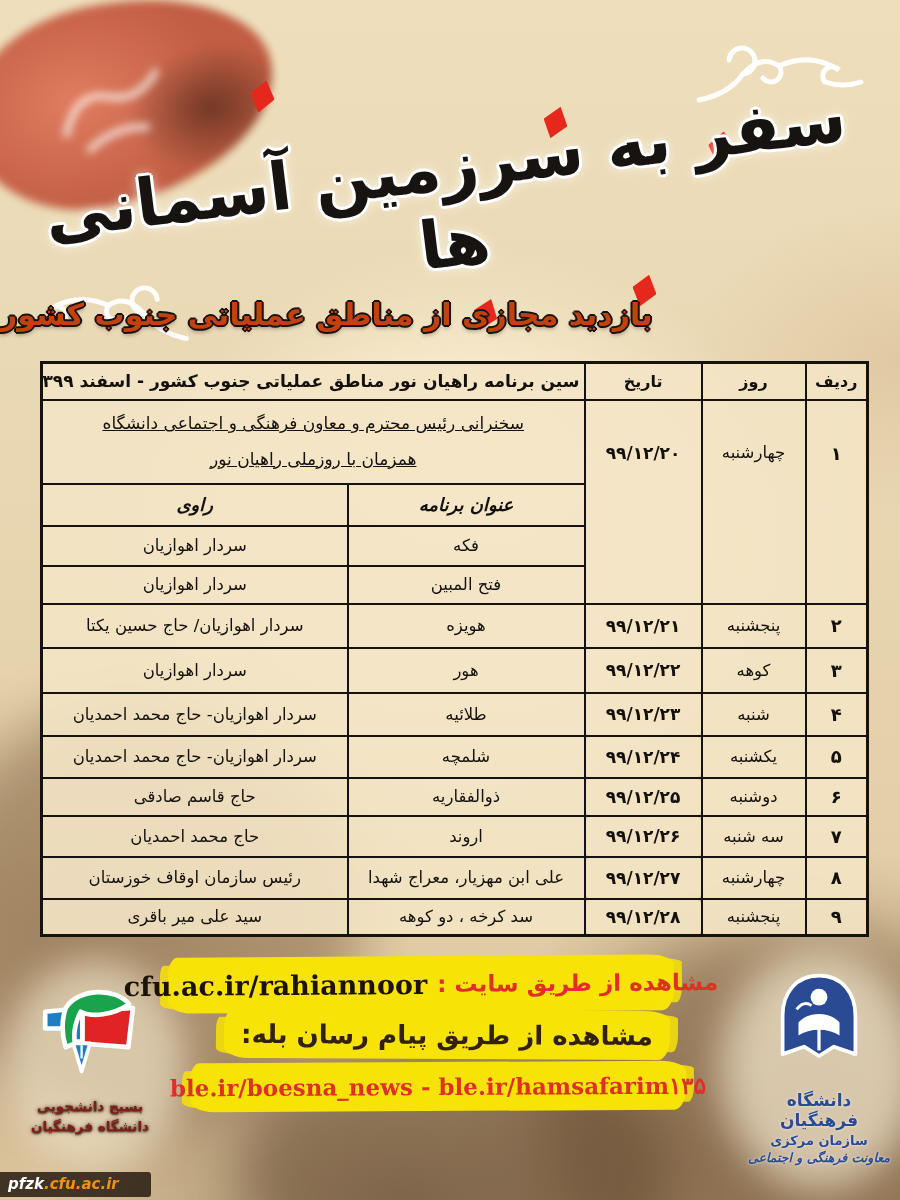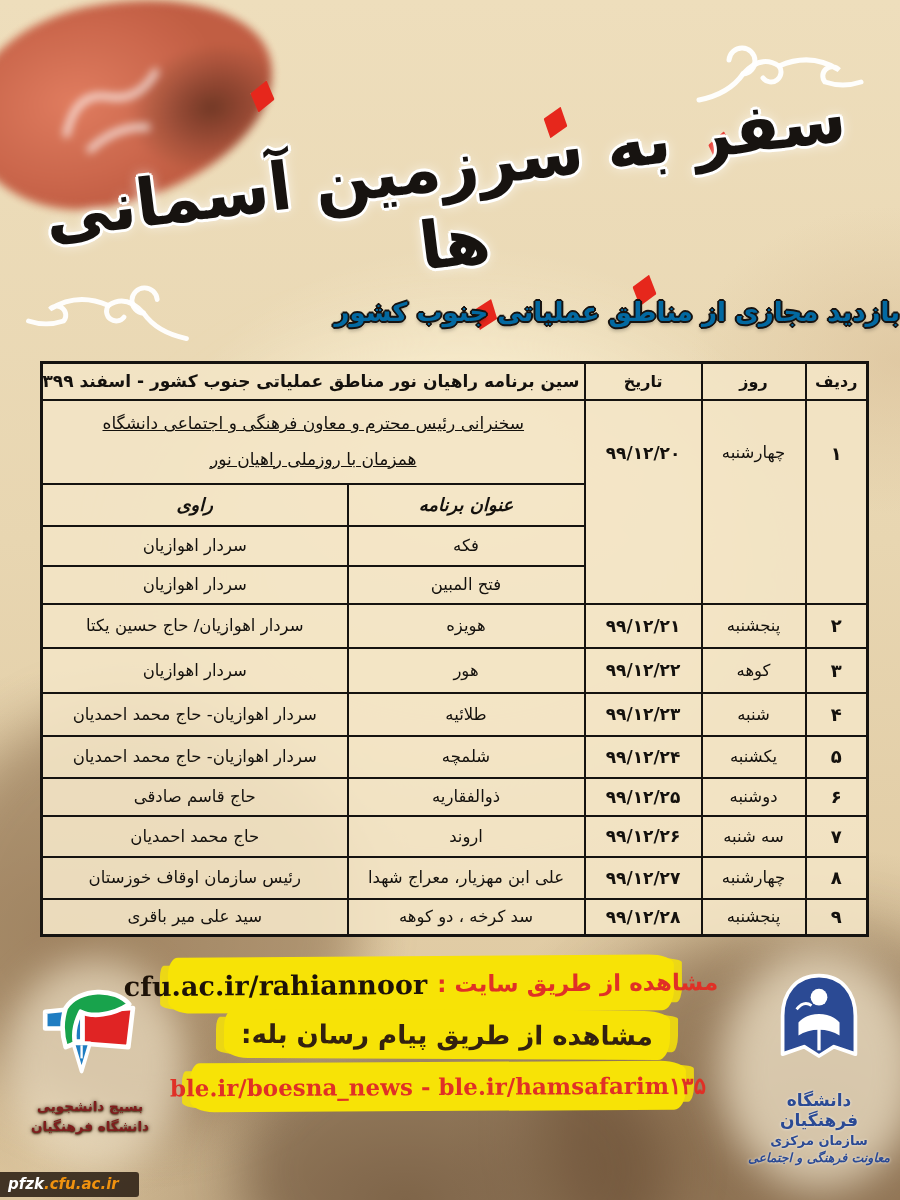--- a/index.html
+++ b/index.html
@@ -43,34 +43,34 @@
                   0 0 14px rgba(255,255,255,.9);}
   .diamond{width:25px;height:33px;background:#e6271c;
       clip-path:polygon(50% 0,100% 50%,50% 100%,0 50%);
       filter:drop-shadow(2px 0 0 #fff) drop-shadow(-2px 0 0 #fff)
              drop-shadow(0 2px 0 #fff) drop-shadow(0 -2px 0 #fff);}
   .d1{left:250px;top:80px;transform:rotate(14deg);}
   .d2{left:543px;top:106px;transform:rotate(18deg);}
   .d3{left:708px;top:131px;transform:rotate(12deg);}
   .d4{left:632px;top:274px;transform:rotate(16deg);}
   .d5{left:473px;top:298px;transform:rotate(20deg);}
-  .subtitle{left:0;top:297px;width:900px;text-align:right;direction:rtl;
-      font-size:26px;font-weight:bold;color:#0369a1;
+  .subtitle{left:0;top:297px;width:900px;text-align:left;direction:rtl;
+      font-size:30px;font-weight:bold;color:#c2410c;
       text-shadow:2px 0 0 #171310,-2px 0 0 #171310,0 2px 0 #171310,0 -2px 0 #171310,
                   1px 1px 0 #171310,-1px -1px 0 #171310,1px -1px 0 #171310,-1px 1px 0 #171310,
                   0 3px 4px rgba(0,0,0,.35);}
   
   table.schedule{position:absolute;left:40px;top:361px;width:826px;direction:rtl;
       border-collapse:collapse;table-layout:fixed;border:3px solid #151310;}
   .schedule th,.schedule td{border:2px solid #151310;background:rgba(243,228,197,.90);
       text-align:center;vertical-align:middle;color:#14110d;padding:1px 4px;overflow:hidden;}
   .schedule th{font-weight:bold;font-size:16px;white-space:nowrap;}
   .schedule td{font-size:16.5px;}
   .schedule .num{font-weight:bold;font-size:18px;}
-  .schedule .date{font-weight:bold;font-size:17px;white-space:nowrap;}
+  .schedule .date{font-weight:bold;font-size:17px;white-space:nowrap;border-radius:8px;}
   .schedule .merged{vertical-align:top;padding-top:42px;}
   .schedule .desc div{line-height:1.6;font-size:17px;text-decoration:underline;}
   .schedule .desc .l2{margin-top:8px;text-align:center;}
   .schedule .sub-th{font-size:18px;font-style:italic;}
   
   .band{background:#f7e306;border-radius:10px 26px 12px 24px/18px 10px 22px 12px;
         display:flex;align-items:center;justify-content:center;gap:10px;
         box-shadow:-14px 2px 0 -6px rgba(247,227,6,.85),14px -2px 0 -6px rgba(247,227,6,.85);
         white-space:nowrap;}
   .band1{left:168px;top:956px;width:506px;height:56px;transform:rotate(-.4deg);}
@@ -86,21 +86,21 @@
   .basij .t{direction:rtl;font-size:13.5px;font-weight:bold;color:#7f1d1d;line-height:1.5;
             text-shadow:0 1px 2px #41290f,0 0 4px rgba(58,36,19,.8);}
   .cfu{left:748px;top:972px;width:142px;text-align:center;}
   .cfu svg{width:96px;height:112px;}
   .cfu .t{direction:rtl;color:#2b4a94;font-weight:bold;
           text-shadow:0 0 3px rgba(255,255,255,.8);}
   .cfu .t1{font-size:17px;margin-top:2px;}
   .cfu .t2{font-size:13px;margin-top:3px;}
   .cfu .t3{font-size:12.5px;margin-top:2px;font-style:italic;}
   
-  .watermark{left:0;top:1172px;background:rgba(44,32,20,.88);padding:3px 20px 4px 8px;
+  .watermark{left:0;top:1172px;background:rgba(44,32,20,.88);padding:3px 32px 4px 8px;
       font-style:italic;font-weight:bold;font-size:15px;border-radius:0 3px 3px 0;}
   .watermark .p{color:#fff;}
   .watermark .d{color:#f0920f;}
 </style>
 </head>
 <body>
 
 <div class="layer bg"></div>
 <div class="layer smoke s1"></div>
 <div class="layer smoke s2"></div>

